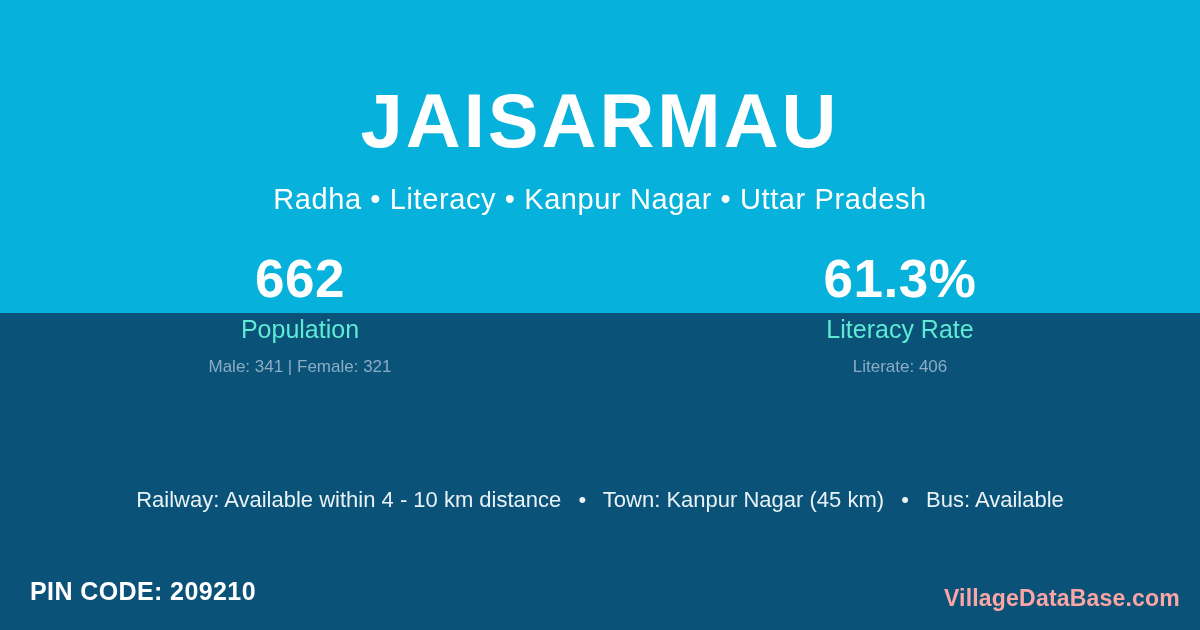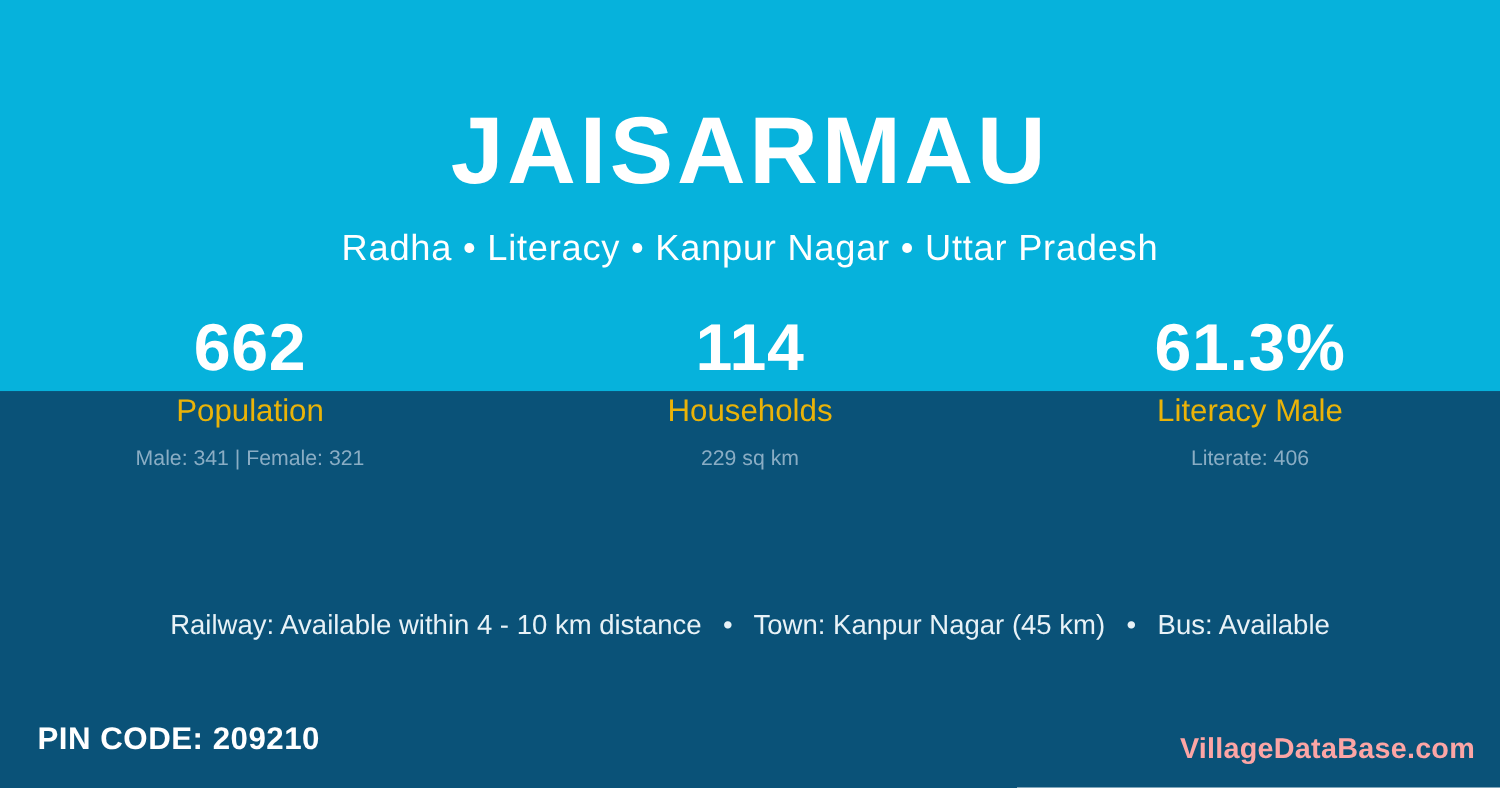--- a/index.html
+++ b/index.html
@@ -70,21 +70,21 @@
     text-align: center;
   }
   .stat-value {
     color: #ffffff;
     font-size: 53px;
     font-weight: bold;
     line-height: 62px;
     letter-spacing: 0.5px;
   }
   .stat-label {
-    color: #eab308;
+    color: #5eead4;
     font-size: 25px;
     font-weight: 400;
     line-height: 34px;
     margin-top: 2px;
   }
   .stat-sub {
     color: #8aadc4;
     font-size: 17px;
     font-weight: 400;
     line-height: 26px;
@@ -144,29 +144,24 @@
   <div class="subtitle">Radha • Literacy • Kanpur Nagar • Uttar Pradesh</div>
 
   <div class="stats">
 
     <div class="stat">
       <div class="stat-value">662</div>
       <div class="stat-label">Population</div>
       <div class="stat-sub">Male: 341 | Female: 321</div>
     </div>
 
-    <div class="stat">
-      <div class="stat-value">114</div>
-      <div class="stat-label">Households</div>
-      <div class="stat-sub">229 sq km</div>
-    </div>
 
     <div class="stat">
       <div class="stat-value">61.3%</div>
-      <div class="stat-label">Literacy Male</div>
+      <div class="stat-label">Literacy Rate</div>
       <div class="stat-sub">Literate: 406</div>
     </div>
 
   </div>
 
   <div class="infra">
     <span>Railway: Available within 4 - 10 km distance</span>
     <span class="sep">•</span>
     <span>Town: Kanpur Nagar (45 km)</span>
     <span class="sep">•</span>

